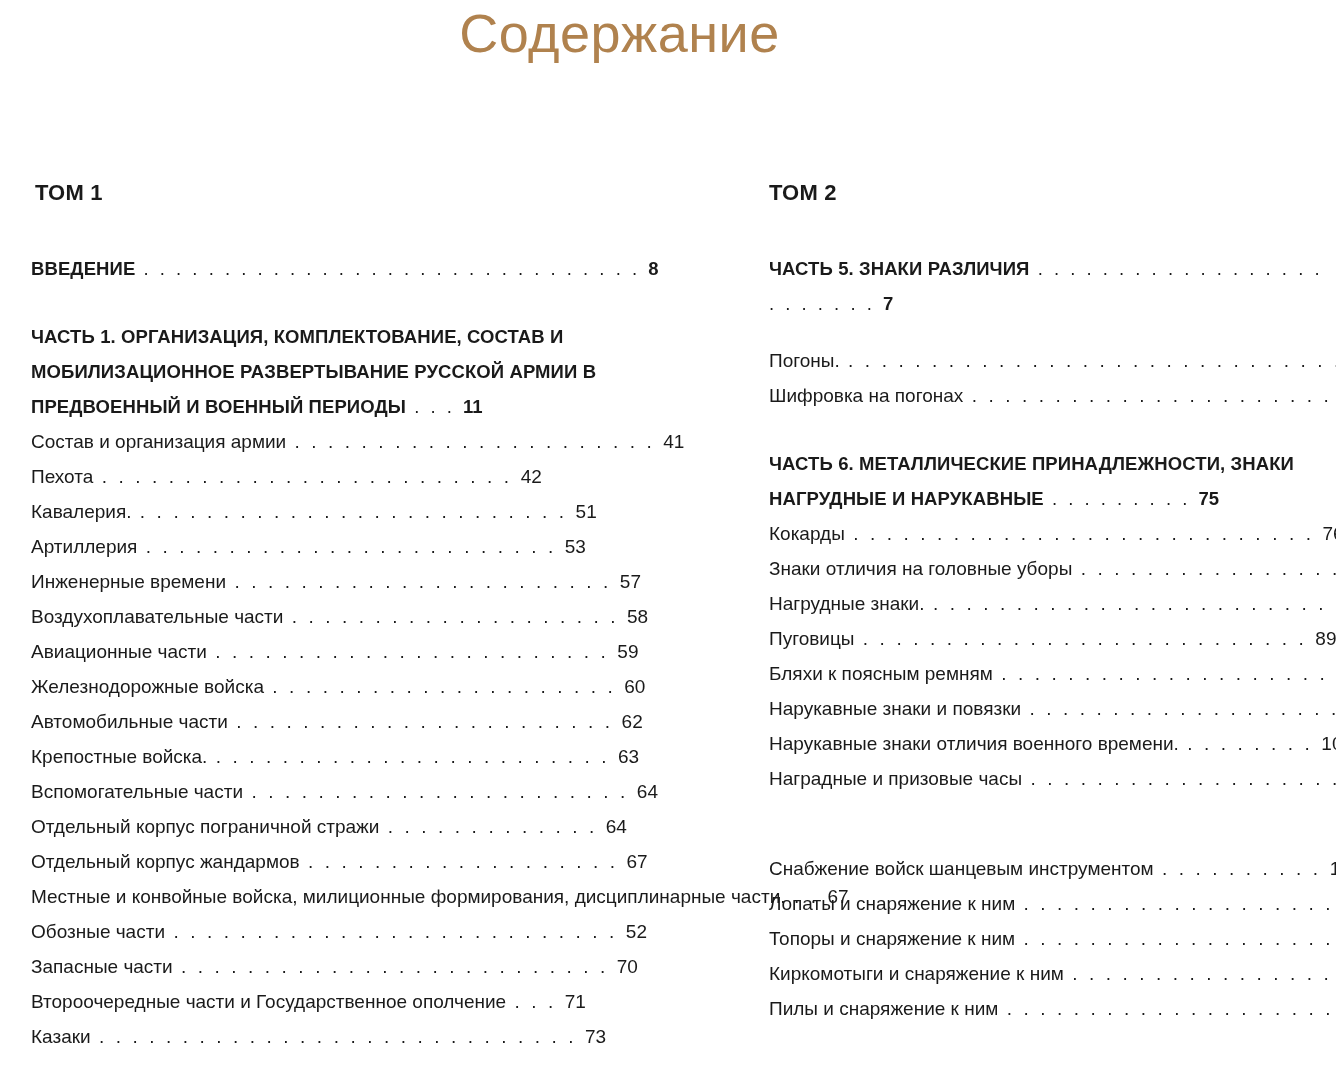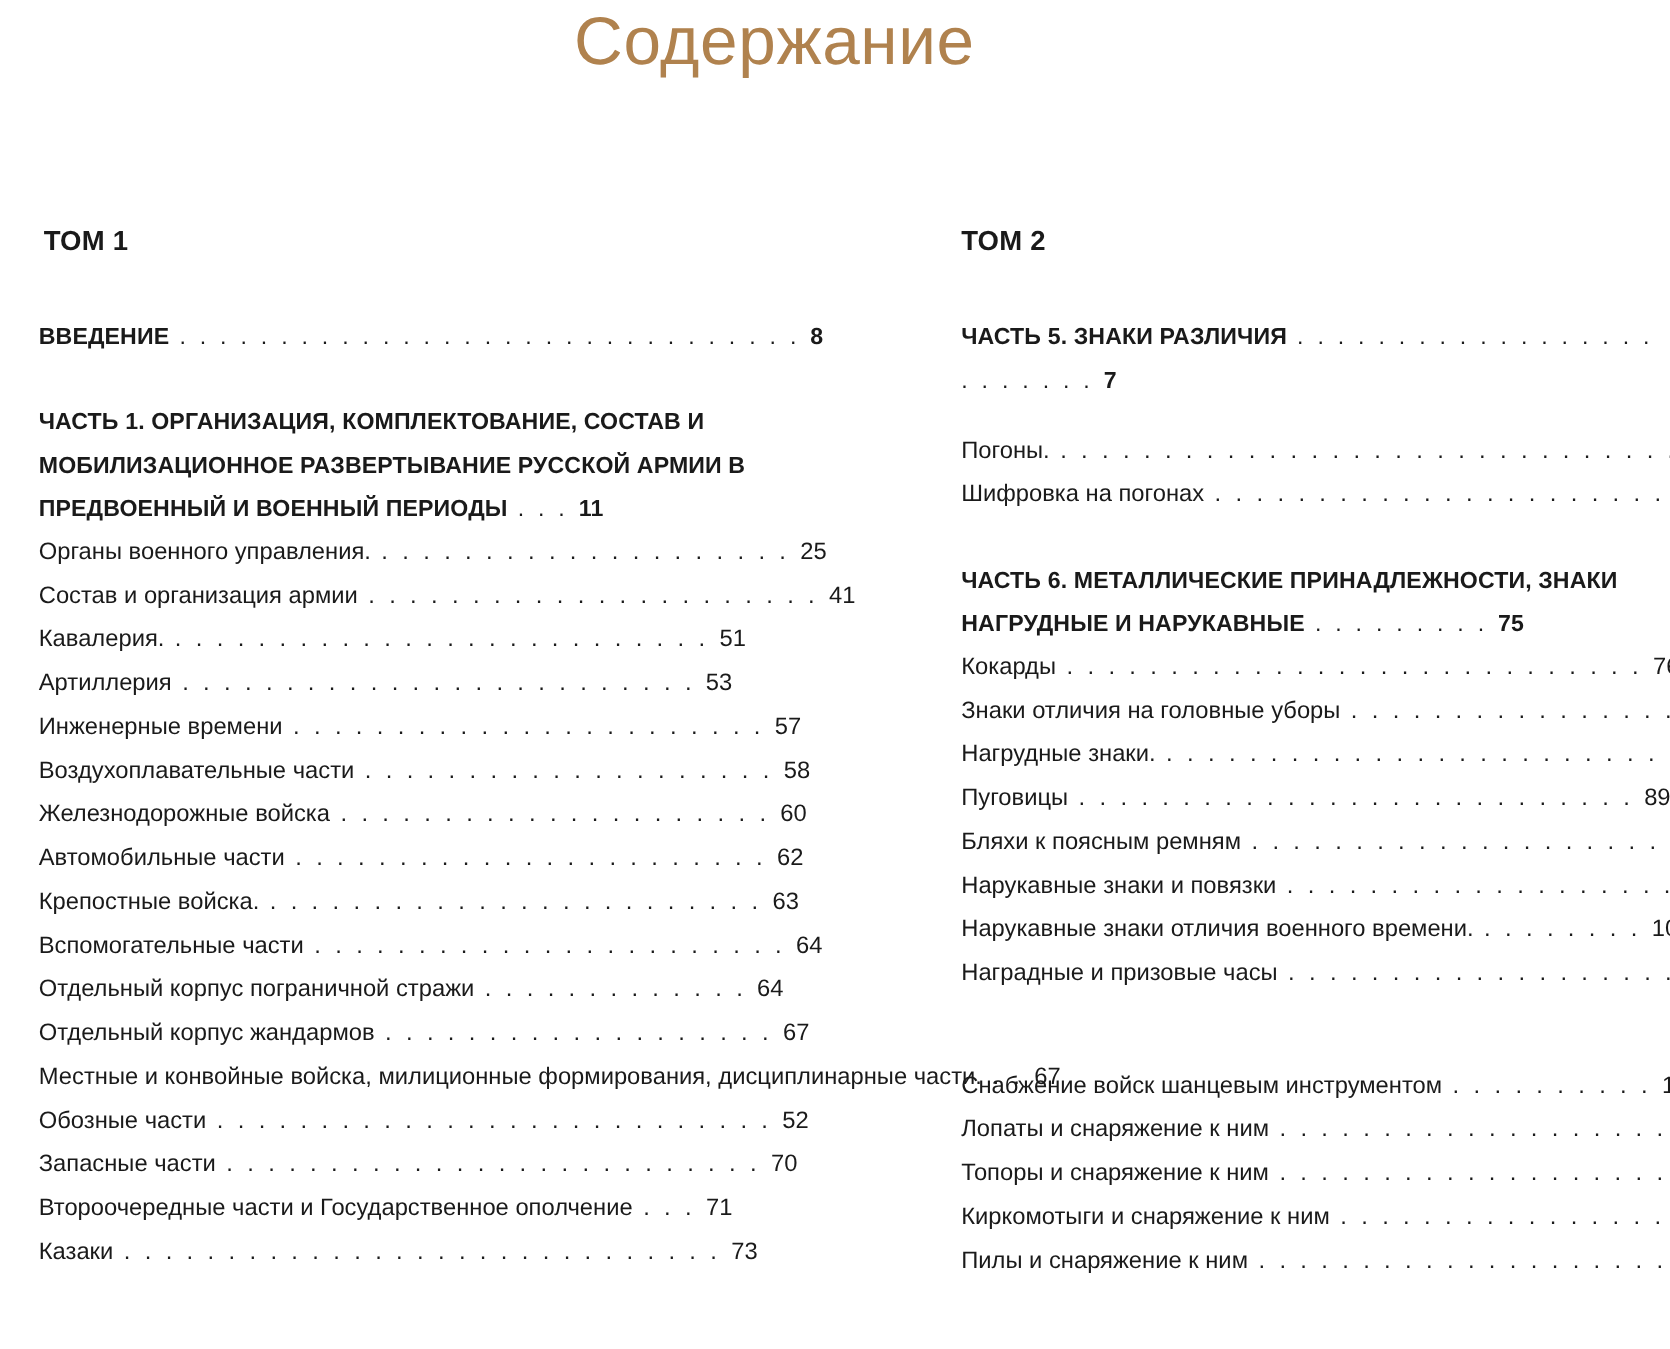--- a/index.html
+++ b/index.html
@@ -108,26 +108,27 @@
 
   <h1 class="doc-title">Содержание</h1>
 
   <div class="columns">
     <div class="column column-left">
       <div class="volume-title">ТОМ 1</div>
       <div class="entries">
           <div class="entry part"><span class="label">ВВЕДЕНИЕ</span><span class="leader"> . . . . . . . . . . . . . . . . . . . . . . . . . . . . . . . </span><span class="pagenum">8</span></div>
           <div class="gap-lg"></div>
           <div class="entry part"><span class="label">ЧАСТЬ 1. ОРГАНИЗАЦИЯ, КОМПЛЕКТОВАНИЕ, СОСТАВ И МОБИЛИЗАЦИОННОЕ РАЗВЕРТЫВАНИЕ РУССКОЙ АРМИИ В ПРЕДВОЕННЫЙ И ВОЕННЫЙ ПЕРИОДЫ</span><span class="leader"> . . . </span><span class="pagenum">11</span></div>
-          <div class="entry sub"><span class="label">Органы военного управления.</span><span class="leader"> . . . . . . . . . . . . . . . . . . . . </span><span class="pagenum">25</span></div>
           <div class="entry sub"><span class="label">Состав и организация армии</span><span class="leader"> . . . . . . . . . . . . . . . . . . . . . . </span><span class="pagenum">41</span></div>
+          <div class="entry sub"><span class="label">Пехота</span><span class="leader"> . . . . . . . . . . . . . . . . . . . . . . . . . </span><span class="pagenum">42</span></div>
           <div class="entry sub"><span class="label">Кавалерия.</span><span class="leader"> . . . . . . . . . . . . . . . . . . . . . . . . . . </span><span class="pagenum">51</span></div>
           <div class="entry sub"><span class="label">Артиллерия</span><span class="leader"> . . . . . . . . . . . . . . . . . . . . . . . . . </span><span class="pagenum">53</span></div>
           <div class="entry sub"><span class="label">Инженерные времени</span><span class="leader"> . . . . . . . . . . . . . . . . . . . . . . . </span><span class="pagenum">57</span></div>
           <div class="entry sub"><span class="label">Воздухоплавательные части</span><span class="leader"> . . . . . . . . . . . . . . . . . . . . </span><span class="pagenum">58</span></div>
+          <div class="entry sub"><span class="label">Авиационные части</span><span class="leader"> . . . . . . . . . . . . . . . . . . . . . . . . </span><span class="pagenum">59</span></div>
           <div class="entry sub"><span class="label">Железнодорожные войска</span><span class="leader"> . . . . . . . . . . . . . . . . . . . . . </span><span class="pagenum">60</span></div>
           <div class="entry sub"><span class="label">Автомобильные части</span><span class="leader"> . . . . . . . . . . . . . . . . . . . . . . . </span><span class="pagenum">62</span></div>
           <div class="entry sub"><span class="label">Крепостные войска.</span><span class="leader"> . . . . . . . . . . . . . . . . . . . . . . . . </span><span class="pagenum">63</span></div>
           <div class="entry sub"><span class="label">Вспомогательные части</span><span class="leader"> . . . . . . . . . . . . . . . . . . . . . . . </span><span class="pagenum">64</span></div>
           <div class="entry sub"><span class="label">Отдельный корпус пограничной стражи</span><span class="leader"> . . . . . . . . . . . . . </span><span class="pagenum">64</span></div>
           <div class="entry sub"><span class="label">Отдельный корпус жандармов</span><span class="leader"> . . . . . . . . . . . . . . . . . . . </span><span class="pagenum">67</span></div>
           <div class="entry sub"><span class="label">Местные и конвойные войска, милиционные формирования, дисциплинарные части.</span><span class="leader"> . . </span><span class="pagenum">67</span></div>
           <div class="entry sub"><span class="label">Обозные части</span><span class="leader"> . . . . . . . . . . . . . . . . . . . . . . . . . . . </span><span class="pagenum">52</span></div>
           <div class="entry sub"><span class="label">Запасные части</span><span class="leader"> . . . . . . . . . . . . . . . . . . . . . . . . . . </span><span class="pagenum">70</span></div>
           <div class="entry sub"><span class="label">Второочередные части и Государственное ополчение</span><span class="leader"> . . . </span><span class="pagenum">71</span></div>

